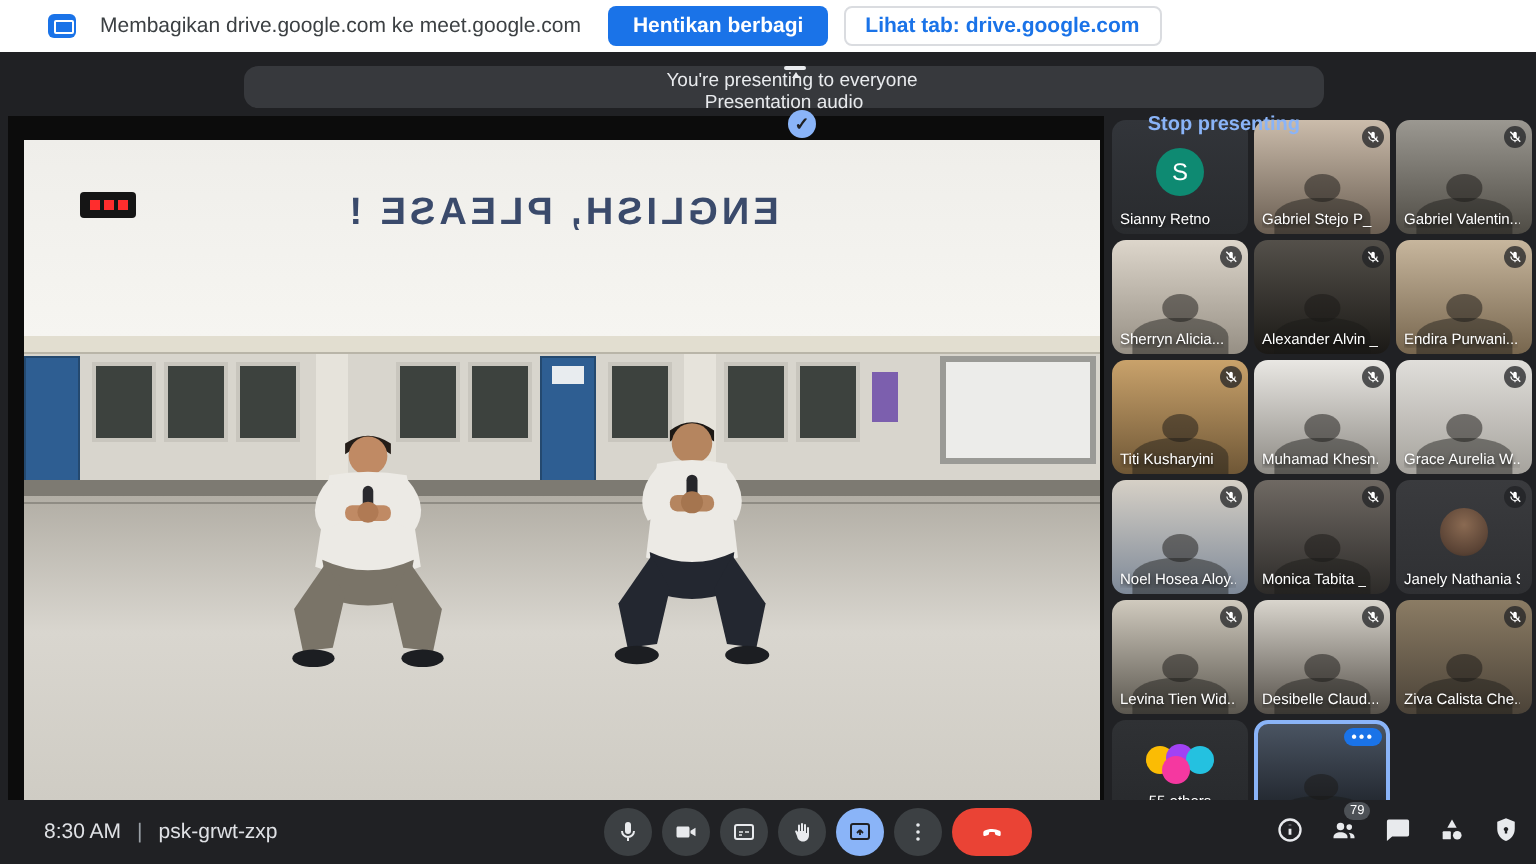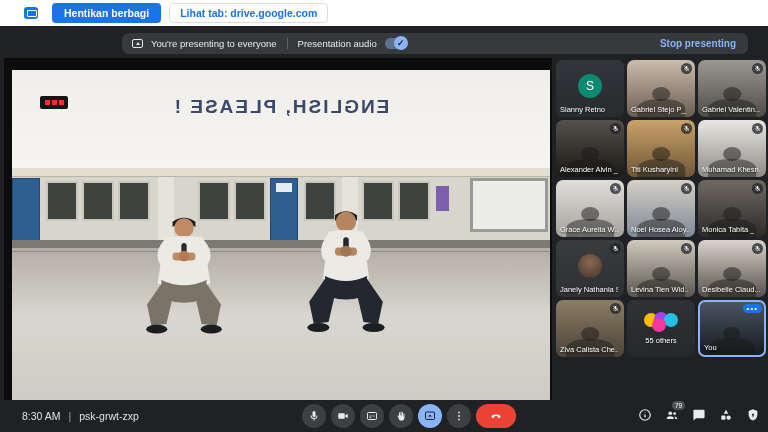--- a/index.html
+++ b/index.html
@@ -8,21 +8,21 @@
 
   
   .chrome-bar{position:absolute;left:0;top:0;width:768px;height:26px;background:#ffffff;display:flex;align-items:center;z-index:10;}
   .share-ic{width:14px;height:12px;border-radius:3px;background:#1a73e8;margin-left:24px;position:relative;}
   .share-ic::after{content:"";position:absolute;left:3px;top:3px;width:8px;height:5px;border:1px solid #fff;border-radius:1px;}
   .chrome-msg{font-size:10.5px;color:#3c4043;margin-left:12px;}
   .btn-primary{margin-left:14px;background:#1a73e8;color:#fff;font-size:10.5px;font-weight:bold;border:none;border-radius:4px;padding:4px 12px;cursor:pointer;}
   .btn-secondary{margin-left:8px;background:#fff;color:#1a73e8;font-size:10.5px;font-weight:bold;border:1px solid #dadce0;border-radius:4px;padding:3px 10px;cursor:pointer;}
 
   
-  .banner{position:absolute;left:122px;top:33px;width:626px;height:21px;background:#37393d;border-radius:7px;display:flex;align-items:center;z-index:4;}
+  .banner{position:absolute;left:122px;top:33px;width:540px;height:21px;background:#37393d;border-radius:7px;display:flex;align-items:center;z-index:4;flex-direction:column;}
   .present-ic{width:11px;height:9px;border:1px solid #e8eaed;border-radius:2px;margin-left:10px;position:relative;}
   .present-ic::after{content:"";position:absolute;left:3px;top:2px;border-left:2px solid transparent;border-right:2px solid transparent;border-bottom:3px solid #e8eaed;}
   .banner-txt{font-size:9.5px;color:#e8eaed;margin-left:8px;}
   .banner-div{width:1px;height:11px;background:#5f6368;margin:0 10px;}
   .toggle{width:22px;height:11px;border-radius:6px;background:rgba(138,180,248,.45);margin-left:8px;position:relative;cursor:pointer;}
   .toggle .knob{position:absolute;right:-1px;top:-2px;width:14px;height:14px;border-radius:50%;background:#8ab4f8;color:#202124;font-size:9px;font-weight:bold;display:flex;align-items:center;justify-content:center;}
   .stop-presenting{margin-left:auto;margin-right:12px;font-size:10px;font-weight:bold;color:#8ab4f8;cursor:pointer;}
 
   
   .stage{position:absolute;left:4px;top:58px;width:548px;height:342px;background:#0c0c0c;z-index:1;}
@@ -75,20 +75,21 @@
   .ricon svg{width:14px;height:14px;}
   .badge{position:absolute;top:-7px;left:7px;background:#4d5156;color:#fff;font-size:6.5px;border-radius:6px;padding:1px 3px;}
 </style>
 </head>
 <body>
 
 <div id="app">
 
   <div class="chrome-bar">
     <span class="share-ic"></span>
+    <span class="chrome-msg">Membagikan drive.google.com ke meet.google.com</span>
     <button class="btn-primary">Hentikan berbagi</button>
     <button class="btn-secondary">Lihat tab: drive.google.com</button>
   </div>
 
   <div class="banner">
     <span class="present-ic"></span>
     <span class="banner-txt">You're presenting to everyone</span>
     <span class="banner-div"></span>
     <span class="banner-txt" style="margin-left:0">Presentation audio</span>
     <span class="toggle">
@@ -186,23 +187,45 @@
         <span class="sil"></span>
         <span class="tname">Gabriel Valentin...</span>
         <span class="mute">
           <svg viewBox="0 0 24 24">
             <rect x="9" y="3" width="6" height="11" rx="3" fill="#fff"></rect>
             <path d="M5 11a7 7 0 0 0 14 0M12 18v3" fill="none" stroke="#fff" stroke-width="2"></path>
             <line x1="4" y1="3" x2="21" y2="20" stroke="#fff" stroke-width="2.4"></line>
           </svg>
         </span>
       </div>
+      <div class="tile" style="background: linear-gradient(rgb(221, 214, 203), rgb(150, 143, 132));">
+        <span class="sil"></span>
+        <span class="tname">Sherryn Alicia...</span>
+        <span class="mute">
+          <svg viewBox="0 0 24 24">
+            <rect x="9" y="3" width="6" height="11" rx="3" fill="#fff"></rect>
+            <path d="M5 11a7 7 0 0 0 14 0M12 18v3" fill="none" stroke="#fff" stroke-width="2"></path>
+            <line x1="4" y1="3" x2="21" y2="20" stroke="#fff" stroke-width="2.4"></line>
+          </svg>
+        </span>
+      </div>
       <div class="tile" style="background: linear-gradient(rgb(84, 80, 74), rgb(27, 25, 22)); padding-left: 15px;">
         <span class="sil"></span>
         <span class="tname">Alexander Alvin _</span>
+        <span class="mute">
+          <svg viewBox="0 0 24 24">
+            <rect x="9" y="3" width="6" height="11" rx="3" fill="#fff"></rect>
+            <path d="M5 11a7 7 0 0 0 14 0M12 18v3" fill="none" stroke="#fff" stroke-width="2"></path>
+            <line x1="4" y1="3" x2="21" y2="20" stroke="#fff" stroke-width="2.4"></line>
+          </svg>
+        </span>
+      </div>
+      <div class="tile" style="background: linear-gradient(rgb(199, 182, 157), rgb(119, 102, 78));">
+        <span class="sil"></span>
+        <span class="tname">Endira Purwani...</span>
         <span class="mute">
           <svg viewBox="0 0 24 24">
             <rect x="9" y="3" width="6" height="11" rx="3" fill="#fff"></rect>
             <path d="M5 11a7 7 0 0 0 14 0M12 18v3" fill="none" stroke="#fff" stroke-width="2"></path>
             <line x1="4" y1="3" x2="21" y2="20" stroke="#fff" stroke-width="2.4"></line>
           </svg>
         </span>
       </div>
       <div class="tile" style="background: linear-gradient(rgb(201, 162, 107), rgb(111, 87, 54));">
         <span class="sil"></span>

